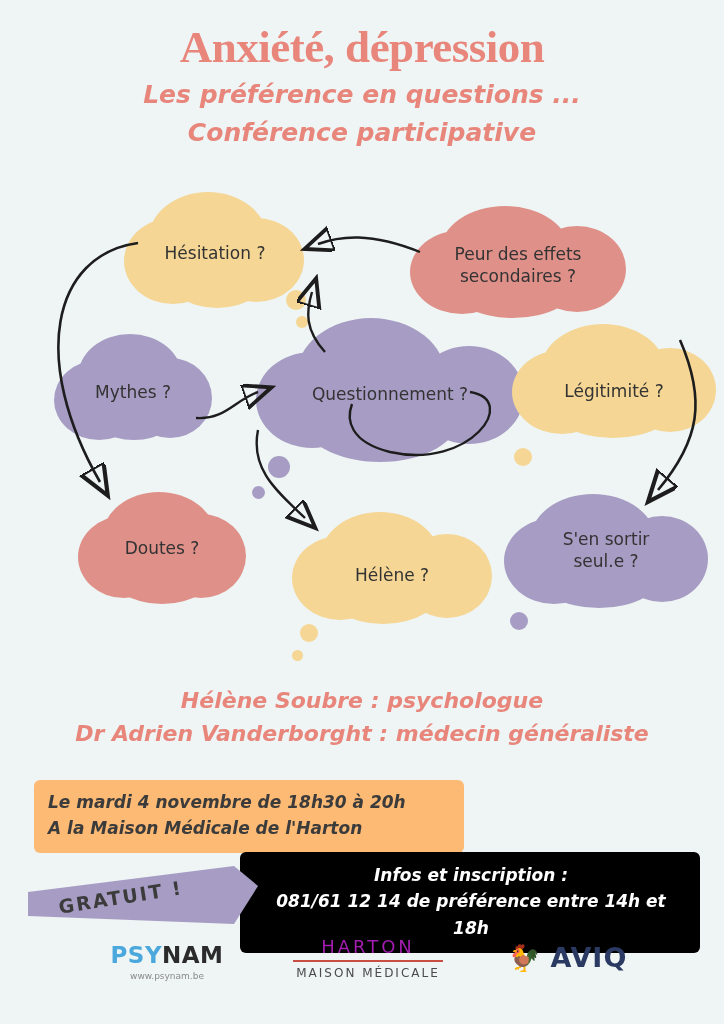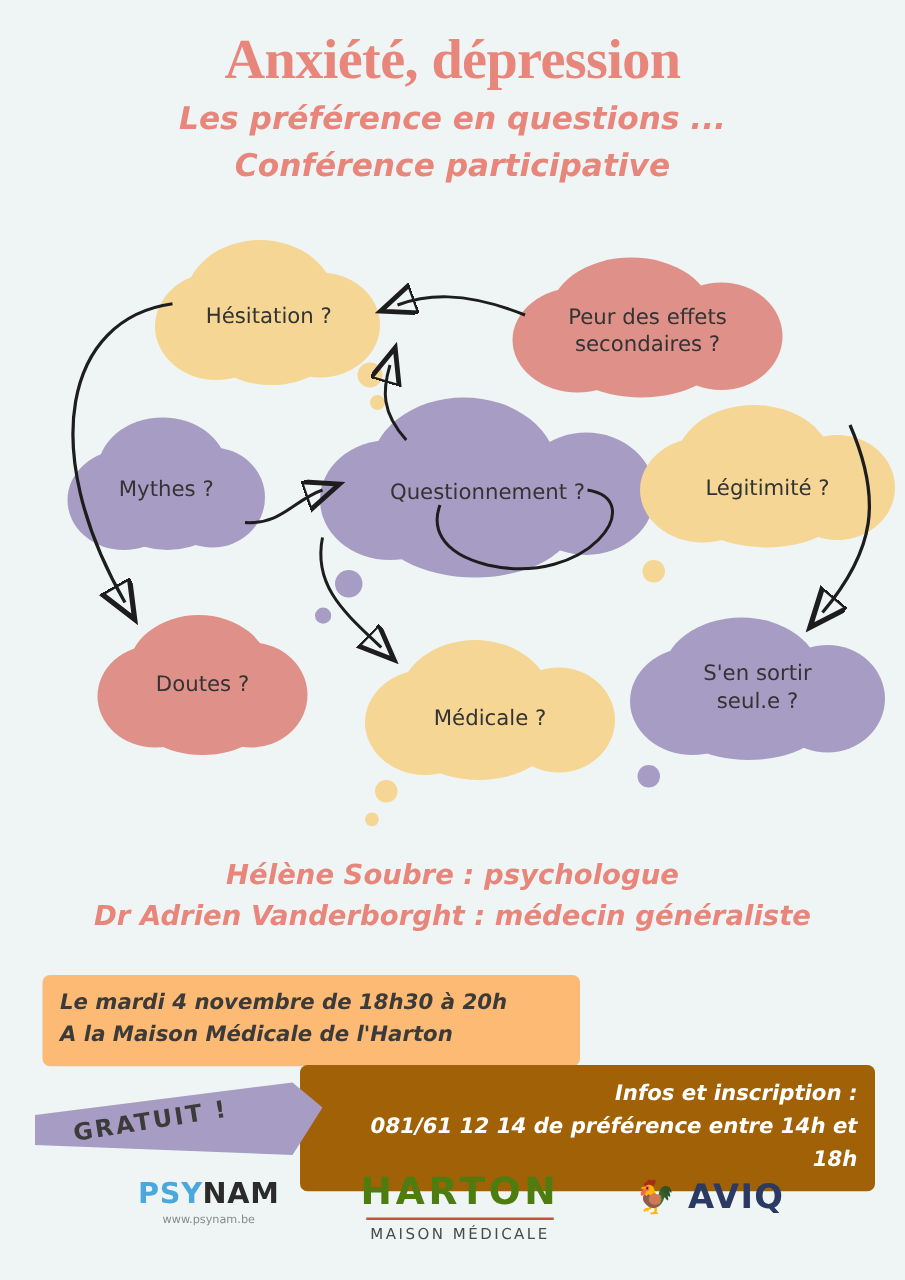--- a/index.html
+++ b/index.html
@@ -127,25 +127,25 @@
     font-style: italic;
     font-size: 17px;
     color: #3b3b3b;
     line-height: 1.5;
   }
   .box-contact {
     position: absolute;
     left: 240px;
     top: 852px;
     width: 460px;
-    background: #a16207;
+    background: #000000;
     border-radius: 6px;
     padding: 10px 14px 12px 16px;
     box-sizing: border-box;
-    text-align: right;
+    text-align: center;
     z-index: 7;
   }
   .box-contact div {
     font-weight: bold;
     font-style: italic;
     font-size: 17px;
     color: #ffffff;
     line-height: 1.55;
   }
   .ribbon {
@@ -182,21 +182,21 @@
     position: absolute;
     text-align: center;
   }
   .logo-psynam { left: 92px; top: 6px; width: 150px; }
   .logo-psynam .l1 { font-size: 23px; font-weight: bold; letter-spacing: .5px;}
   .logo-psynam .l1 .psy { color: #4aa8dd; }
   .logo-psynam .l1 .nam { color: #2b2b2b; }
   .logo-psynam .l2 { font-size: 9px; color: #8a8a8a; margin-top: 3px; }
 
   .logo-harton { left: 278px; top: 0px; width: 180px; }
-  .logo-harton .l1 { font-size: 30px; font-weight: bold; color: #4d7c0f; letter-spacing: 3px; }
+  .logo-harton .l1 { font-size: 18px; font-weight: normal; color: #a21caf; letter-spacing: 3px; }
   .logo-harton .l2 { font-size: 12px; color: #4b4b4b; letter-spacing: 2px; margin-top: 4px; }
   .logo-harton .bar { width: 150px; height: 2px; background: #c94f43; margin: 3px auto 2px auto;}
 
   .logo-aviq { left: 508px; top: 6px; width: 180px; display:flex; align-items:center; gap:10px;}
   .logo-aviq .mark { font-size: 26px; color: #2b3a63; }
   .logo-aviq .l1 { font-size: 27px; font-weight: bold; color: #2b3a63; letter-spacing: 1px;}
 </style>
 </head>
 <body>
 
@@ -297,21 +297,21 @@
   </div>
 
   <div>
     <div class="blob c-yellow" style="left:320px; top:512px; width:120px; height:94px;"></div>
     <div class="blob c-yellow" style="left:292px; top:536px; width:96px;  height:84px;"></div>
     <div class="blob c-yellow" style="left:402px; top:534px; width:90px;  height:84px;"></div>
     <div class="blob c-yellow" style="left:324px; top:552px; width:118px; height:72px;"></div>
     <div class="dot c-yellow" style="left:300px; top:624px; width:18px;  height:18px;"></div>
     <div class="dot c-yellow" style="left:292px; top:650px; width:11px;  height:11px;"></div>
     <div class="cloud" style="left:292px; top:552px; width:200px; height:46px;">
-      <span class="label">Médicale ?</span>
+      <span class="label">Hélène ?</span>
     </div>
   </div>
 
   <div>
     <div class="blob c-purple" style="left:530px; top:494px; width:126px; height:94px;"></div>
     <div class="blob c-purple" style="left:504px; top:518px; width:100px; height:86px;"></div>
     <div class="blob c-purple" style="left:616px; top:516px; width:92px;  height:86px;"></div>
     <div class="blob c-purple" style="left:534px; top:534px; width:130px; height:74px;"></div>
     <div class="dot c-purple" style="left:510px; top:612px; width:18px;  height:18px;"></div>
     <div class="cloud" style="left:504px; top:514px; width:204px; height:72px; flex-direction:column;">

